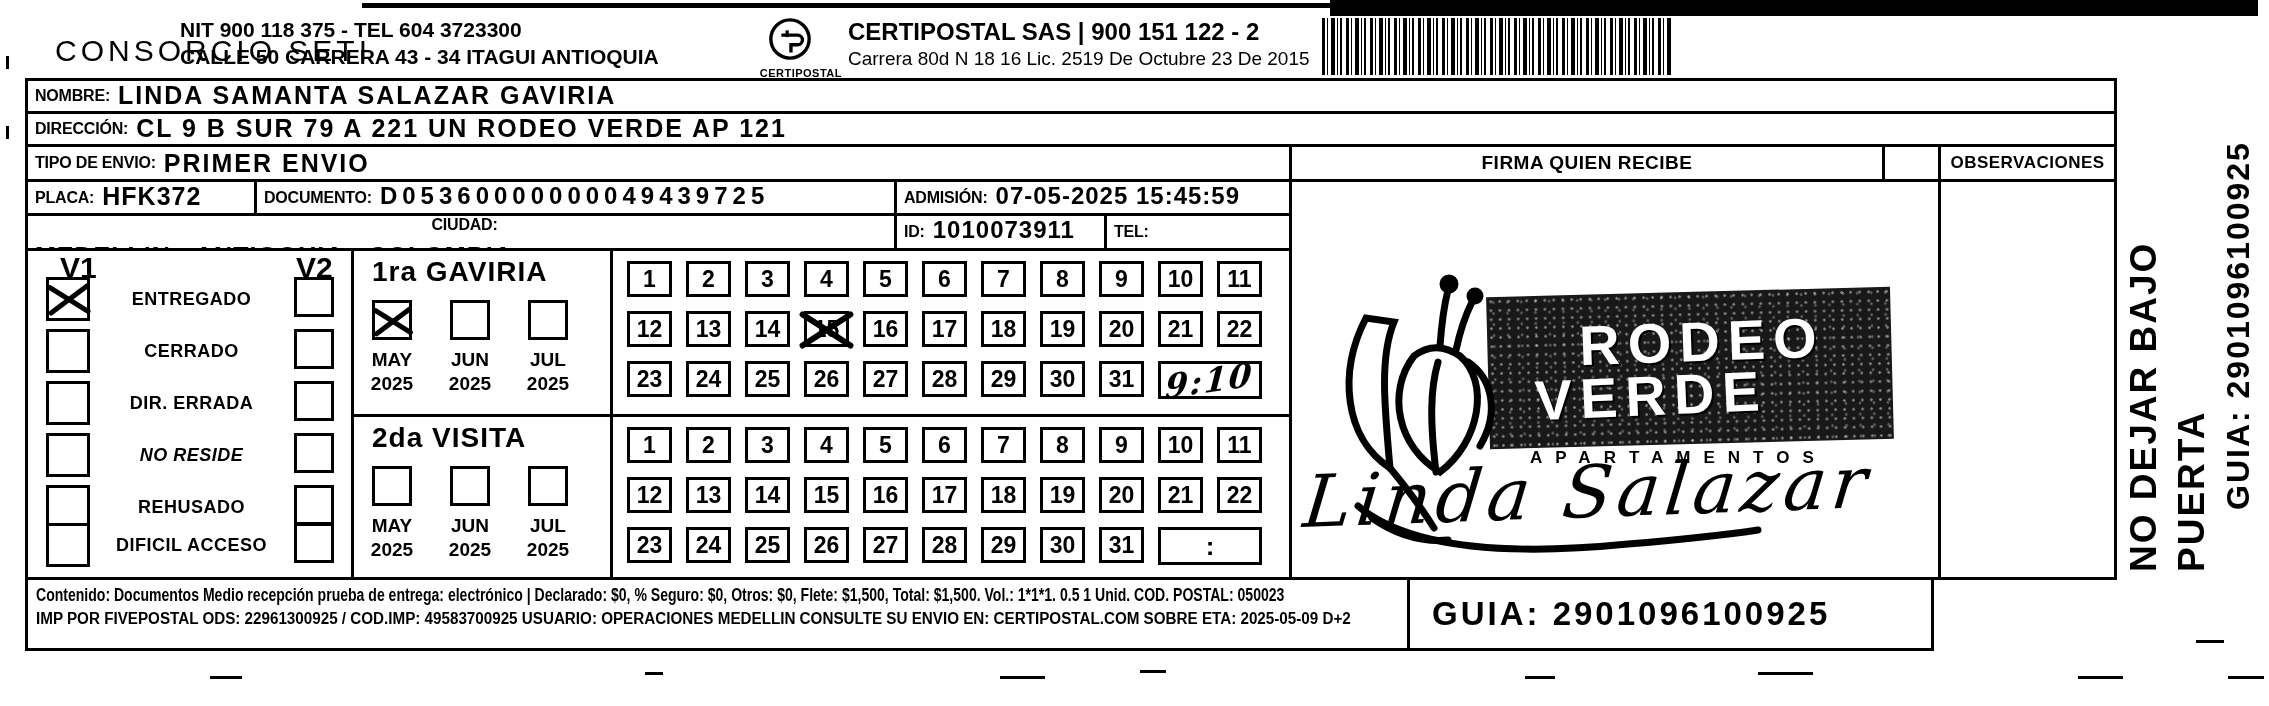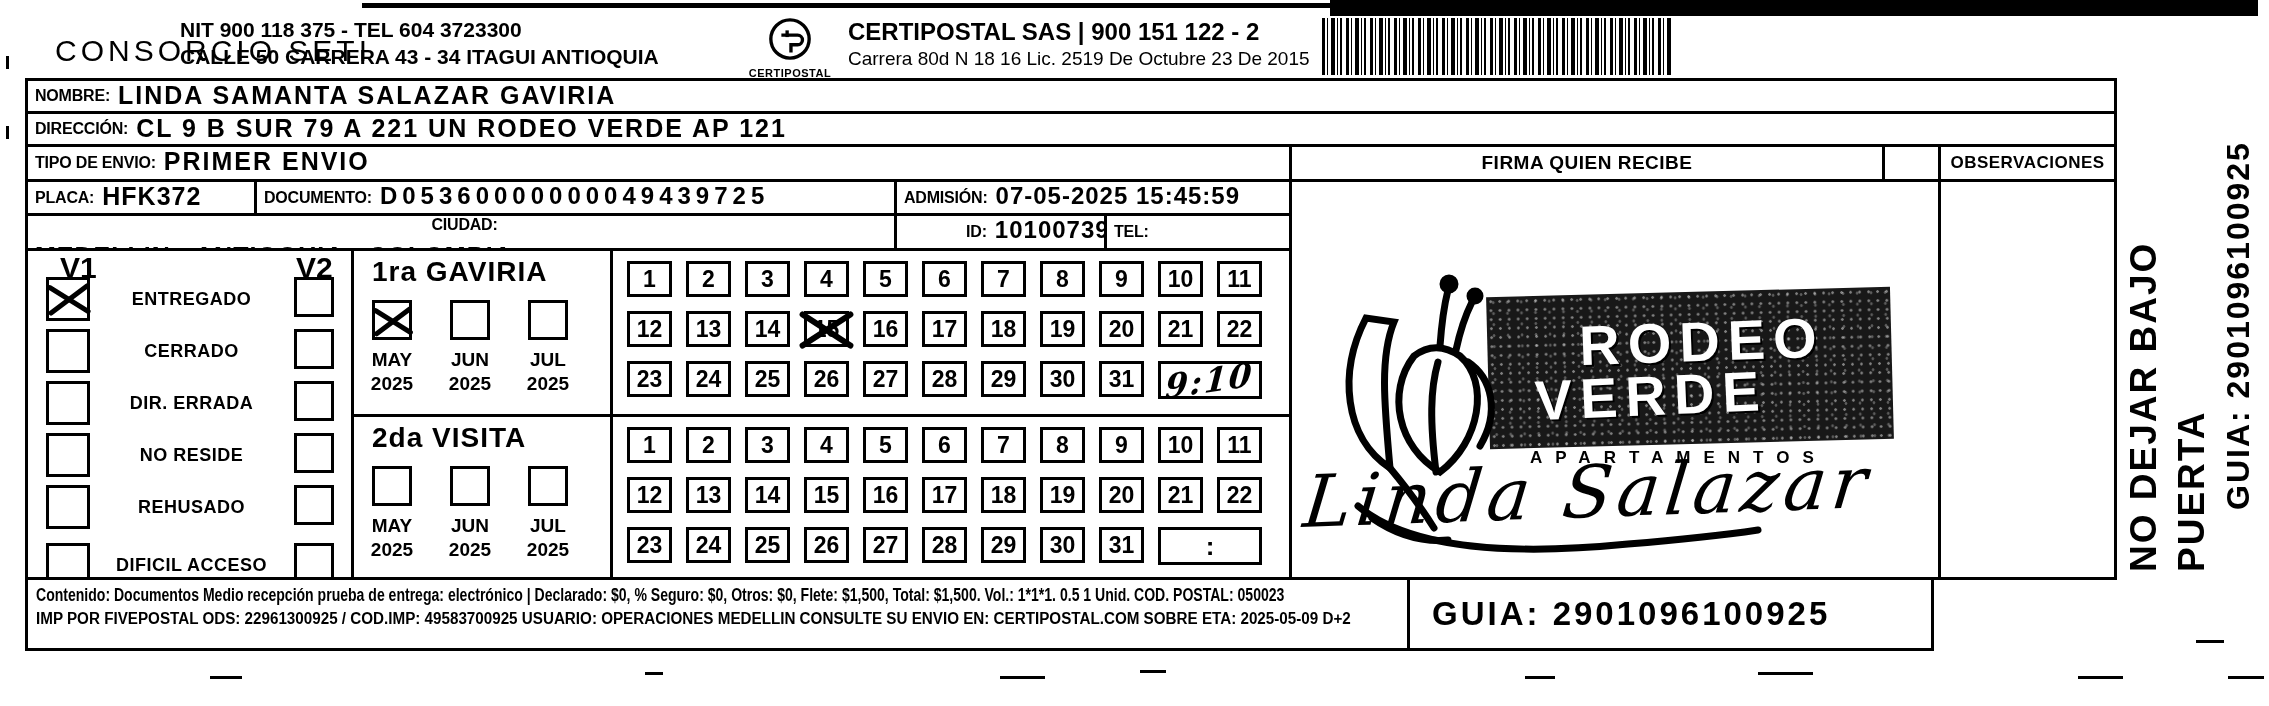--- a/index.html
+++ b/index.html
@@ -11,21 +11,21 @@
         display:flex;align-items:baseline;gap:8px;padding-left:7px;white-space:nowrap;}
   .lbl{font-weight:700;font-size:16px;letter-spacing:-.2px;align-self:center;}
   .val{font-weight:600;font-size:25px;letter-spacing:2px;}
 
   
   .hdr-consorcio{position:absolute;left:55px;top:34px;font-size:30px;letter-spacing:4px;}
   .hdr-nit{position:absolute;left:180px;top:16px;font-size:21px;font-weight:600;line-height:27px;}
   .topbar1{position:absolute;left:362px;top:3px;width:968px;height:5px;background:#000;}
   .topbar2{position:absolute;left:1330px;top:0;width:928px;height:16px;background:#000;}
   .logo{position:absolute;left:738px;top:16px;width:104px;text-align:center;}
-  .logo-name{font-size:11px;font-weight:700;letter-spacing:.5px;margin-top:1px;}
+  .logo-name{font-size:11px;font-weight:700;letter-spacing:.5px;margin-top:1px;text-align:right;}
   .logo-tag{width:72px;border-top:2px dashed #000;margin:3px auto 0;}
   .hdr-cert1{position:absolute;left:848px;top:18px;font-size:24px;font-weight:600;}
   .hdr-cert2{position:absolute;left:848px;top:48px;font-size:19px;font-weight:400;}
   .barcode{position:absolute;left:1322px;top:18px;width:350px;height:57px;
     background:repeating-linear-gradient(90deg,
       #000 0 3px,#fff 3px 5px,#000 5px 6px,#fff 6px 9px,#000 9px 13px,
       #fff 13px 15px,#000 15px 16px,#fff 16px 18px,#000 18px 20px,#fff 20px 24px);}
 
   
   .v-head{position:absolute;top:0;font-size:30px;font-weight:700;}
@@ -131,21 +131,21 @@
 
   <div class="cell" style="left:25px;top:78px;width:2092px;height:36px;">
     <span class="lbl">NOMBRE:</span>
     <span class="val">LINDA SAMANTA SALAZAR GAVIRIA</span>
   </div>
   <div class="cell" style="left:25px;top:111px;width:2092px;height:36px;">
     <span class="lbl">DIRECCIÓN:</span>
     <span class="val">CL 9 B SUR 79 A 221 UN RODEO VERDE AP 121</span>
   </div>
 
-  <div class="cell" style="left:25px;top:144px;width:1267px;height:38px;">
+  <div class="cell" style="left:25px;top:144px;width:1267px;height:38px;align-items:center;">
     <span class="lbl">TIPO DE ENVIO:</span>
     <span class="val">PRIMER ENVIO</span>
   </div>
   <div class="cell firma-header" style="left:1289px;top:144px;width:596px;height:38px;">
     <span>FIRMA QUIEN RECIBE</span>
   </div>
   <div class="cell firma-header" style="left:1938px;top:144px;width:179px;height:38px;font-size:17px;">
     <span>OBSERVACIONES</span>
   </div>
 
@@ -159,21 +159,21 @@
   </div>
   <div class="cell" style="left:894px;top:179px;width:398px;height:37px;">
     <span class="lbl">ADMISIÓN:</span>
     <span class="val" style="font-size:24px;letter-spacing:1px;">07-05-2025 15:45:59</span>
   </div>
 
   <div class="cell" style="left:25px;top:213px;width:872px;height:38px;flex-direction:column;">
     <span class="lbl">CIUDAD:</span>
     <span class="val" style="letter-spacing:1px;">MEDELLIN - ANTIOQUIA - COLOMBIA</span>
   </div>
-  <div class="cell" style="left:894px;top:213px;width:246px;height:38px;justify-content:flex-end;">
+  <div class="cell" style="left:894px;top:213px;width:246px;height:38px;">
     <span class="lbl">ID:</span>
     <span class="val" style="font-size:24px;letter-spacing:1px;">1010073911</span>
   </div>
   <div class="cell" style="left:1104px;top:213px;width:188px;height:38px;">
     <span class="lbl">TEL:</span>
     <span class="val"></span>
   </div>
 
   <div class="cell" id="status-box" style="left:25px;top:248px;width:329px;height:332px;display:block;padding:0;">
     <div class="v-head" style="left:32px;">V1</div>
@@ -186,31 +186,31 @@
       <div class="status-row" style="top: 78px;">
         <div class="cb cb-v1"></div>
         <div class="status-label">CERRADO</div>
         <div class="cb cb-v2"></div>
       </div>
       <div class="status-row" style="top: 130px;">
         <div class="cb cb-v1"></div>
         <div class="status-label">DIR. ERRADA</div>
         <div class="cb cb-v2"></div>
       </div>
-      <div class="status-row" style="top: 182px;">
+      <div class="status-row" style="top: 182px; font-style: italic;">
         <div class="cb cb-v1"></div>
         <div class="status-label">NO RESIDE</div>
         <div class="cb cb-v2"></div>
       </div>
       <div class="status-row" style="top: 234px;">
         <div class="cb cb-v1"></div>
         <div class="status-label">REHUSADO</div>
         <div class="cb cb-v2"></div>
       </div>
-      <div class="status-row" style="top: 292px;">
+      <div class="status-row" style="top: 272px;">
         <div class="cb cb-v1"></div>
         <div class="status-label">DIFICIL ACCESO</div>
         <div class="cb cb-v2"></div>
       </div>
     </div>
 
   <div class="cell" style="left:351px;top:248px;width:262px;height:169px;display:block;padding:0;">
     <div class="visit-title">1ra GAVIRIA</div>
     <div class="months" id="months-0">
         <div class="month-group">

